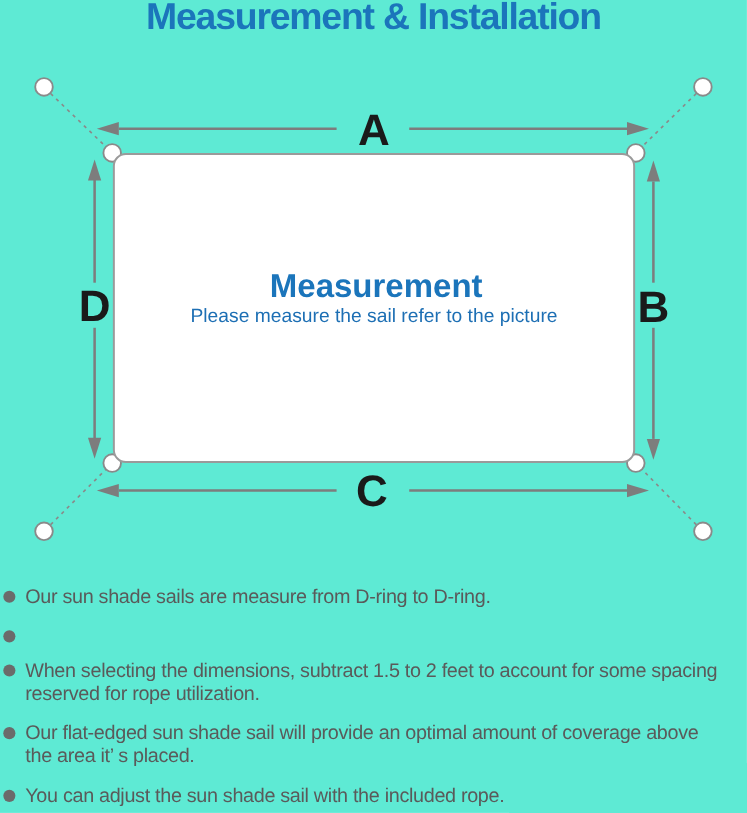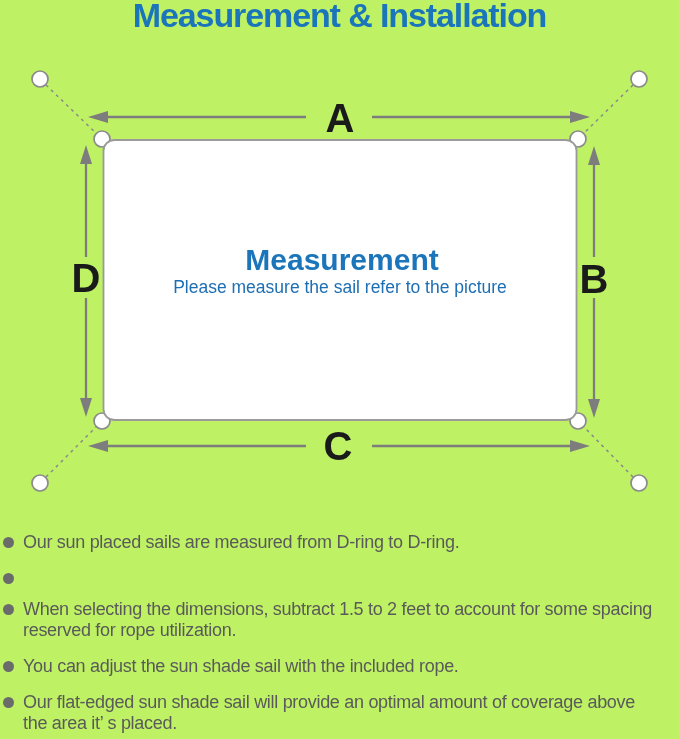--- a/index.html
+++ b/index.html
@@ -2,21 +2,21 @@
 <html><head>
 <meta charset="utf-8">
 <style>
   * { box-sizing: border-box; }
   html, body { margin: 0; padding: 0; background: #ffffff; }
   body { width: 679px; height: 739px; font-family: "Liberation Sans", sans-serif; }
   .page {
     position: relative;
     width: 679px;
     height: 739px;
-    background: #bef264;
+    background: #5eead4;
     overflow: hidden;
   }
   .page-title {
     position: absolute;
     top: -4px;
     left: 0;
     width: 679px;
     margin: 0;
     text-align: center;
     font-size: 34px;
@@ -125,32 +125,32 @@
     <text x="594" y="243" text-anchor="middle" font-size="40" font-weight="700" fill="#1a1a1a">B</text>
     <text x="338" y="410" text-anchor="middle" font-size="40" font-weight="700" fill="#1a1a1a">C</text>
 
     <text x="342" y="220" text-anchor="middle" font-size="30" font-weight="700" fill="#1b75bb">Measurement</text>
     <text x="340" y="243" text-anchor="middle" font-size="17.5" fill="#1d6fb4">Please measure the sail refer to the picture</text>
   </svg>
 
   <ul class="notes-list">
     <li>
       <span class="bullet-dot"></span>
-      <span>Our sun placed sails are measured from D-ring to D-ring.</span>
+      <span>Our sun shade sails are measure from D-ring to D-ring.</span>
     </li>
     <li>
       <span class="bullet-dot"></span>
     </li>
     <li>
       <span class="bullet-dot"></span>
       <span>When selecting the dimensions, subtract 1.5 to 2 feet to account for some spacing reserved for rope utilization.</span>
     </li>
     <li>
       <span class="bullet-dot"></span>
-      <span>You can adjust the sun shade sail with the included rope.</span>
+      <span>Our flat-edged sun shade sail will provide an optimal amount of coverage above the area it’ s placed.</span>
     </li>
     <li>
       <span class="bullet-dot"></span>
-      <span>Our flat-edged sun shade sail will provide an optimal amount of coverage above the area it’ s placed.</span>
+      <span>You can adjust the sun shade sail with the included rope.</span>
     </li>
   </ul>
 
 </div>
 
 </body></html>

